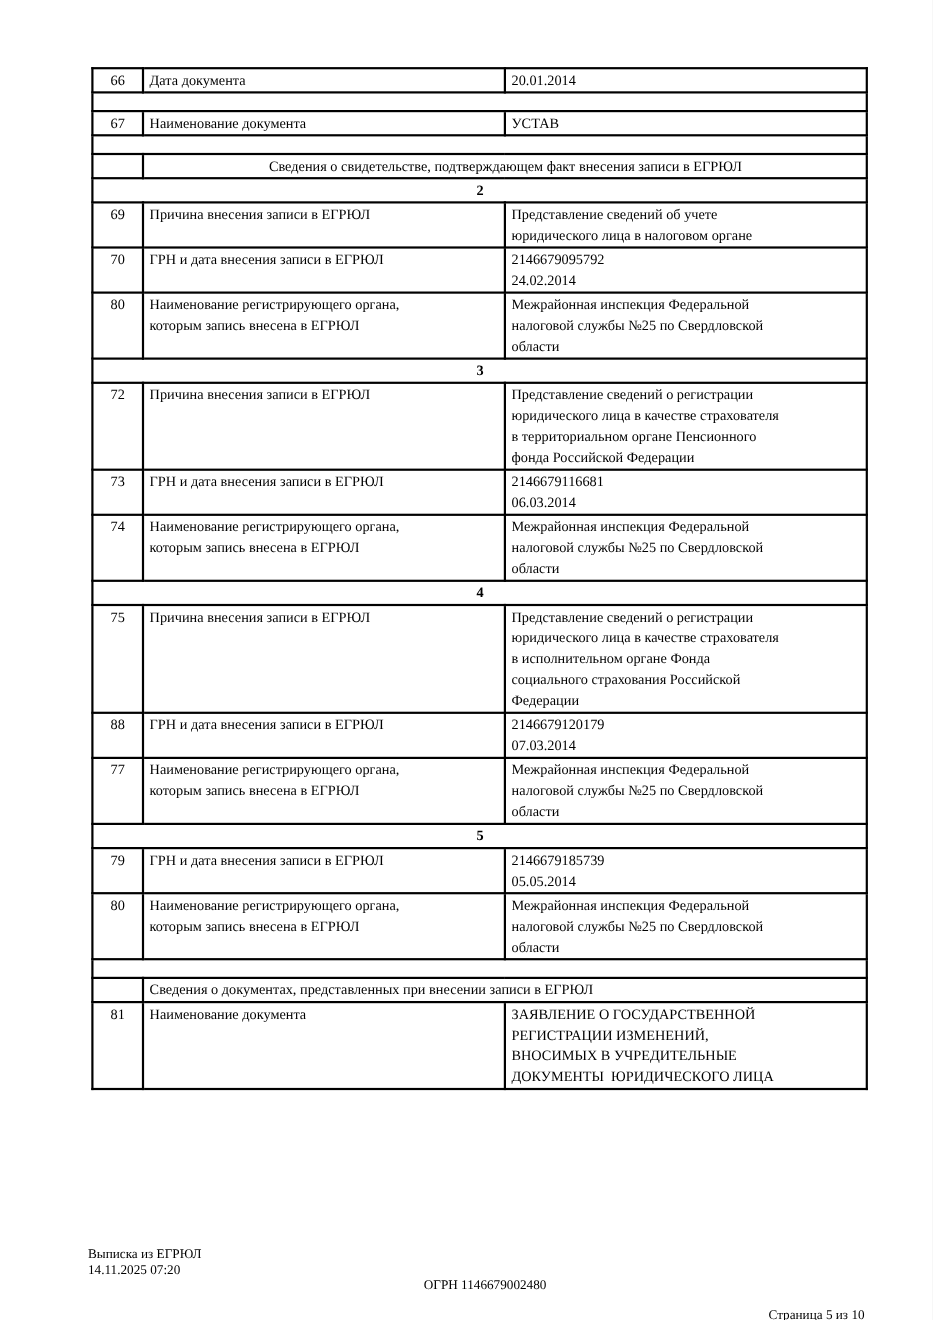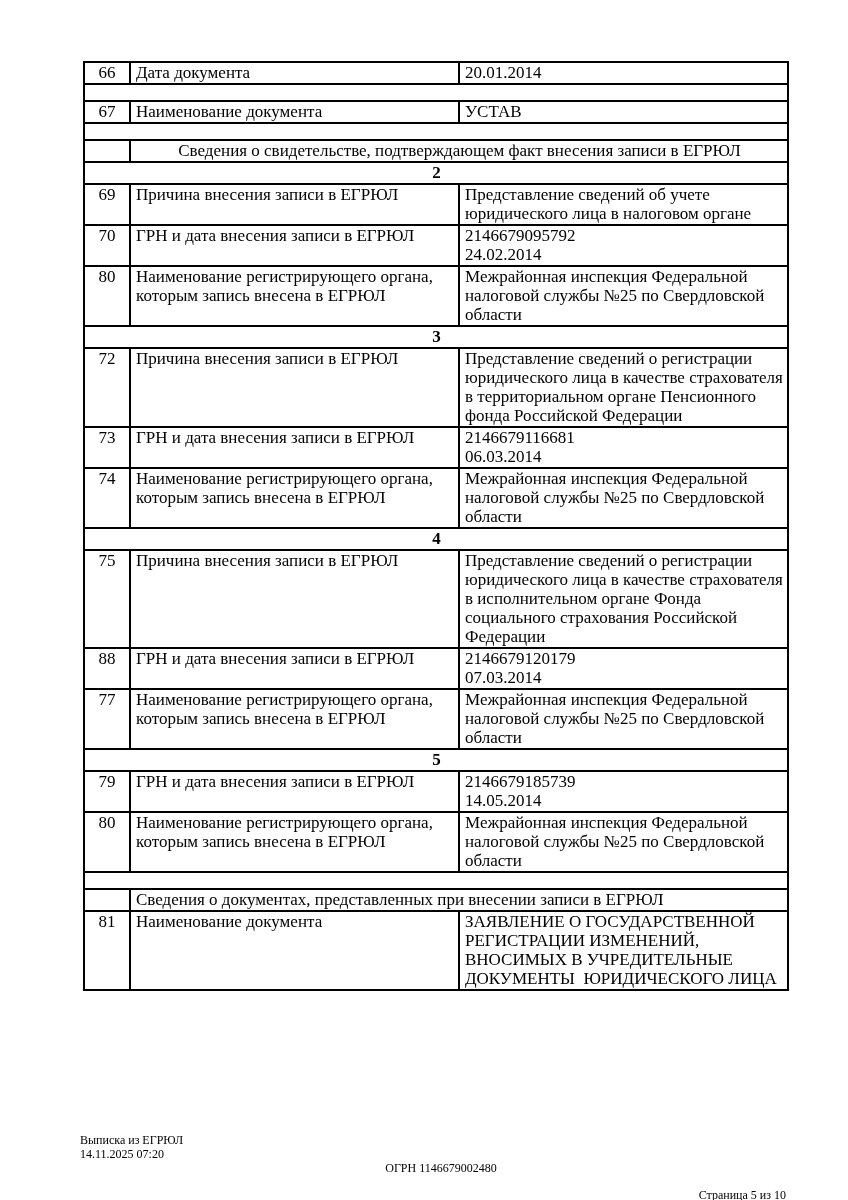--- a/index.html
+++ b/index.html
@@ -12,21 +12,21 @@
     font-family: "Liberation Serif", serif;
     color: #000000;
   }
   .doc-table {
     position: absolute;
     left: 83px;
     top: 61px;
     width: 704px;
     border-collapse: collapse;
     table-layout: fixed;
-    font-size: 17px;
+    font-size: 13px;
     line-height: 19px;
     color: #000000;
   }
   .doc-table td {
     border: 2px solid #000000;
     vertical-align: top;
     padding: 0 4px 1px 5px;
     white-space: pre-wrap;
     overflow: hidden;
     word-wrap: break-word;
@@ -178,21 +178,21 @@
 налоговой службы №25 по Свердловской
 области</td>
         </tr>
         <tr>
           <td class="group-cell" colspan="3">5</td>
         </tr>
         <tr>
           <td class="num">79</td>
           <td>ГРН и дата внесения записи в ЕГРЮЛ</td>
           <td>2146679185739
-14.05.2014</td>
+05.05.2014</td>
         </tr>
         <tr>
           <td class="num">80</td>
           <td>Наименование регистрирующего органа,
 которым запись внесена в ЕГРЮЛ</td>
           <td>Межрайонная инспекция Федеральной
 налоговой службы №25 по Свердловской
 области</td>
         </tr>
         <tr class="spacer">

